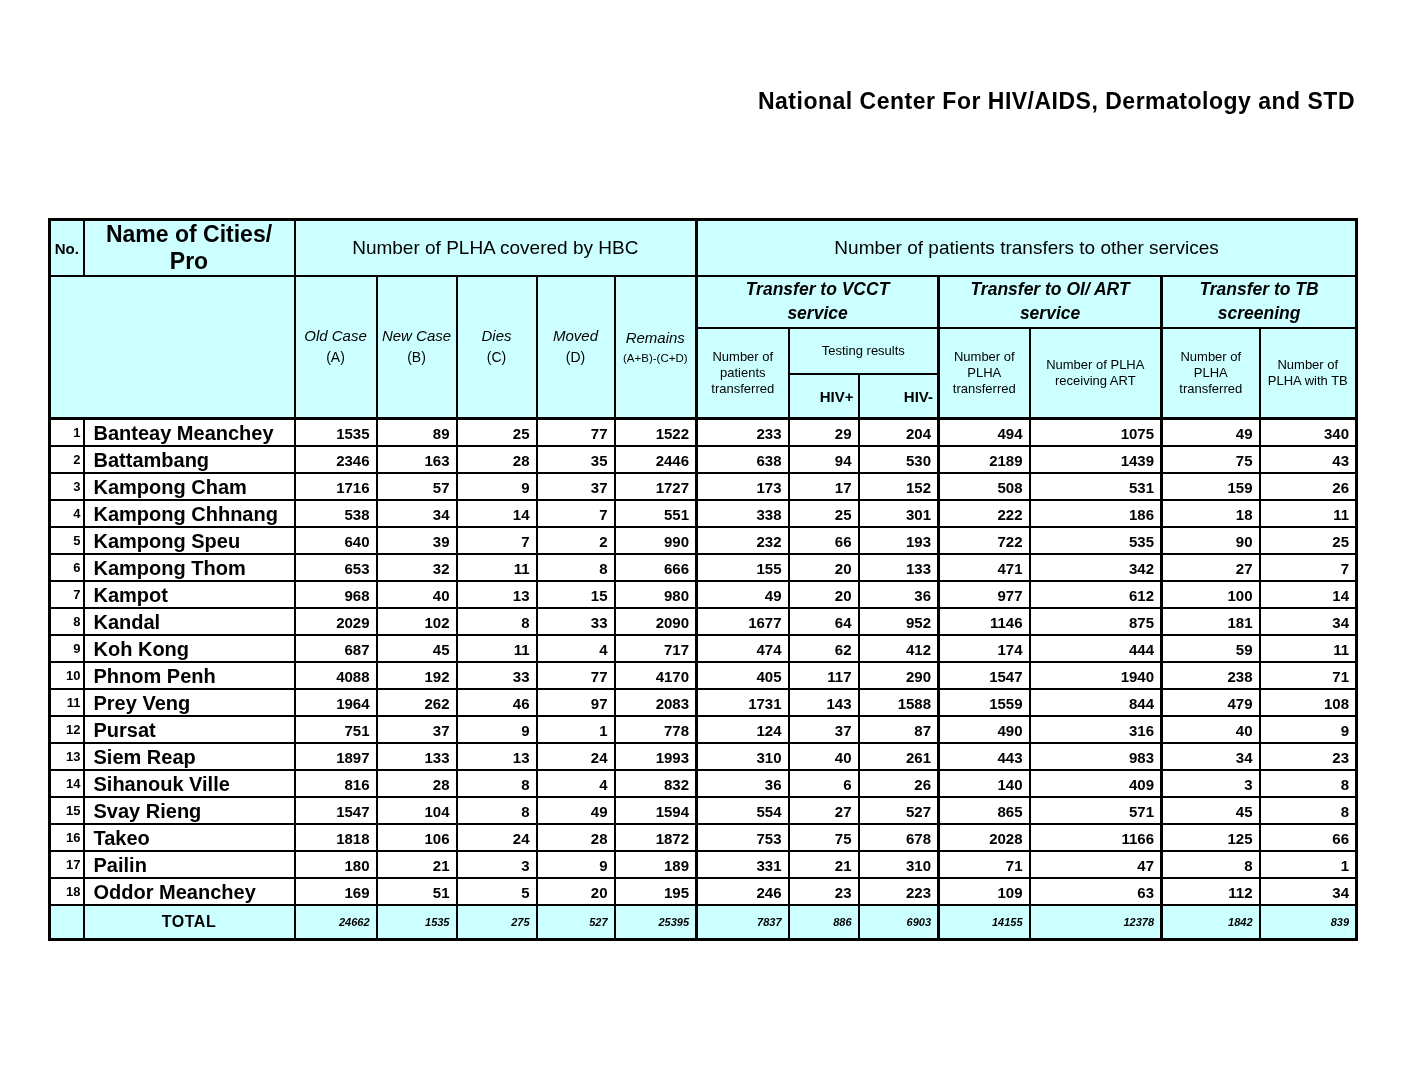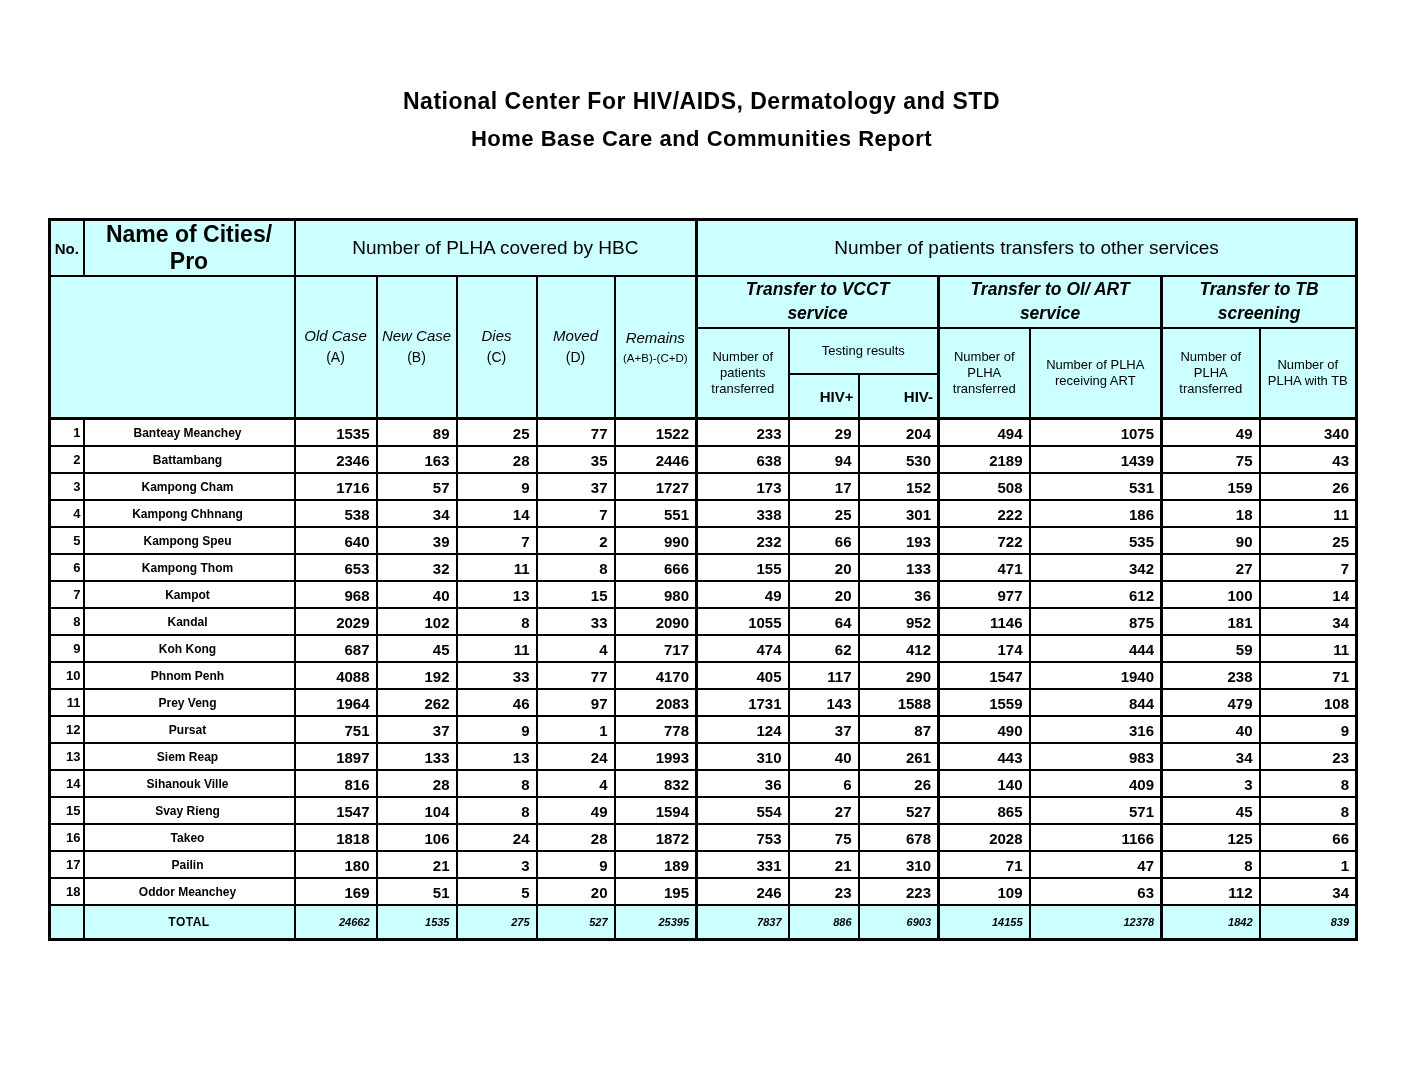--- a/index.html
+++ b/index.html
@@ -1,19 +1,19 @@
 <!DOCTYPE html>
 <html><head>
 <meta charset="utf-8">
 <style>
   html,body{margin:0;padding:0;background:#ffffff;}
   body{width:1408px;height:1088px;font-family:"Liberation Sans","DejaVu Sans",sans-serif;color:#000;}
   .page{position:relative;width:1408px;height:1088px;overflow:hidden;background:#fff;}
 
-  .titles{position:absolute;top:88px;left:48px;width:1307px;text-align:center;}
+  .titles{position:absolute;top:88px;left:48px;width:1307px;text-align:right;}
   .title-1{font-size:23px;font-weight:bold;margin:0 0 11px 0;letter-spacing:.5px;}
   .title-2{font-size:22px;font-weight:bold;margin:0 0 10px 0;letter-spacing:.5px;}
   .title-3{font-size:18px;font-weight:bold;margin:0;white-space:pre;}
   .ornament{font-size:14px;font-weight:bold;margin-top:3px;letter-spacing:1px;}
 
   table.report{position:absolute;top:218px;left:48px;width:1307px;table-layout:fixed;
     border-collapse:collapse;border:3px solid #000;}
   th,td{border:2px solid #000;overflow:hidden;padding:0 4px;vertical-align:middle;}
   thead th{background:#ccffff;font-weight:normal;text-align:center;}
   .h-no{font-weight:bold;font-size:15px;padding:0 1px;}
@@ -29,34 +29,33 @@
   .r1 th{height:48px;}
   .r2 th{height:50px;}
   .r3 th{height:40px;}
   .r4 th{height:42px;text-align:right;}
 
   tbody td{font-weight:bold;font-size:15px;height:24px;padding-top:1px;}
   tbody tr:first-child td{border-top-width:3px;}
   tbody td:nth-child(8),tbody td:nth-child(11),tbody td:nth-child(13),
   tfoot td:nth-child(8),tfoot td:nth-child(11),tfoot td:nth-child(13){border-left-width:3px;}
   .no-cell{text-align:right;font-size:13px;padding:0 2px;}
-  .name-cell{text-align:center;font-size:12px;padding-left:1px;white-space:nowrap;}
+  .name-cell{text-align:left;font-size:20px;padding-left:9px;white-space:nowrap;}
   .num{text-align:right;padding-right:6px;}
 
   tfoot td{background:#ccffff;height:32px;font-weight:bold;font-style:italic;font-size:11px;}
-  tfoot .total-label{font-style:normal;text-align:center;font-size:12px;letter-spacing:.5px;}
+  tfoot .total-label{font-style:normal;text-align:center;font-size:16px;letter-spacing:.5px;}
 </style>
 </head>
 <body>
 
 <div class="page">
 
   <div class="titles">
     <div class="title-1">National Center For HIV/AIDS, Dermatology and STD</div>
-    <div class="title-2">Home Base Care and Communities Report</div>
   </div>
 
   <table class="report">
     <colgroup>
       <col style="width:34px">
         <col style="width:211px">
         <col style="width:82px">
         <col style="width:80px">
       <col style="width:80px">
         <col style="width:78px">
@@ -238,21 +237,21 @@
           <td class="num">14</td>
         </tr>
         <tr>
           <td class="no-cell">8</td>
           <td class="name-cell">Kandal</td>
           <td class="num">2029</td>
           <td class="num">102</td>
           <td class="num">8</td>
           <td class="num">33</td>
           <td class="num">2090</td>
-          <td class="num">1055</td>
+          <td class="num">1677</td>
           <td class="num">64</td>
           <td class="num">952</td>
           <td class="num">1146</td>
           <td class="num">875</td>
           <td class="num">181</td>
           <td class="num">34</td>
         </tr>
         <tr>
           <td class="no-cell">9</td>
           <td class="name-cell">Koh Kong</td>

